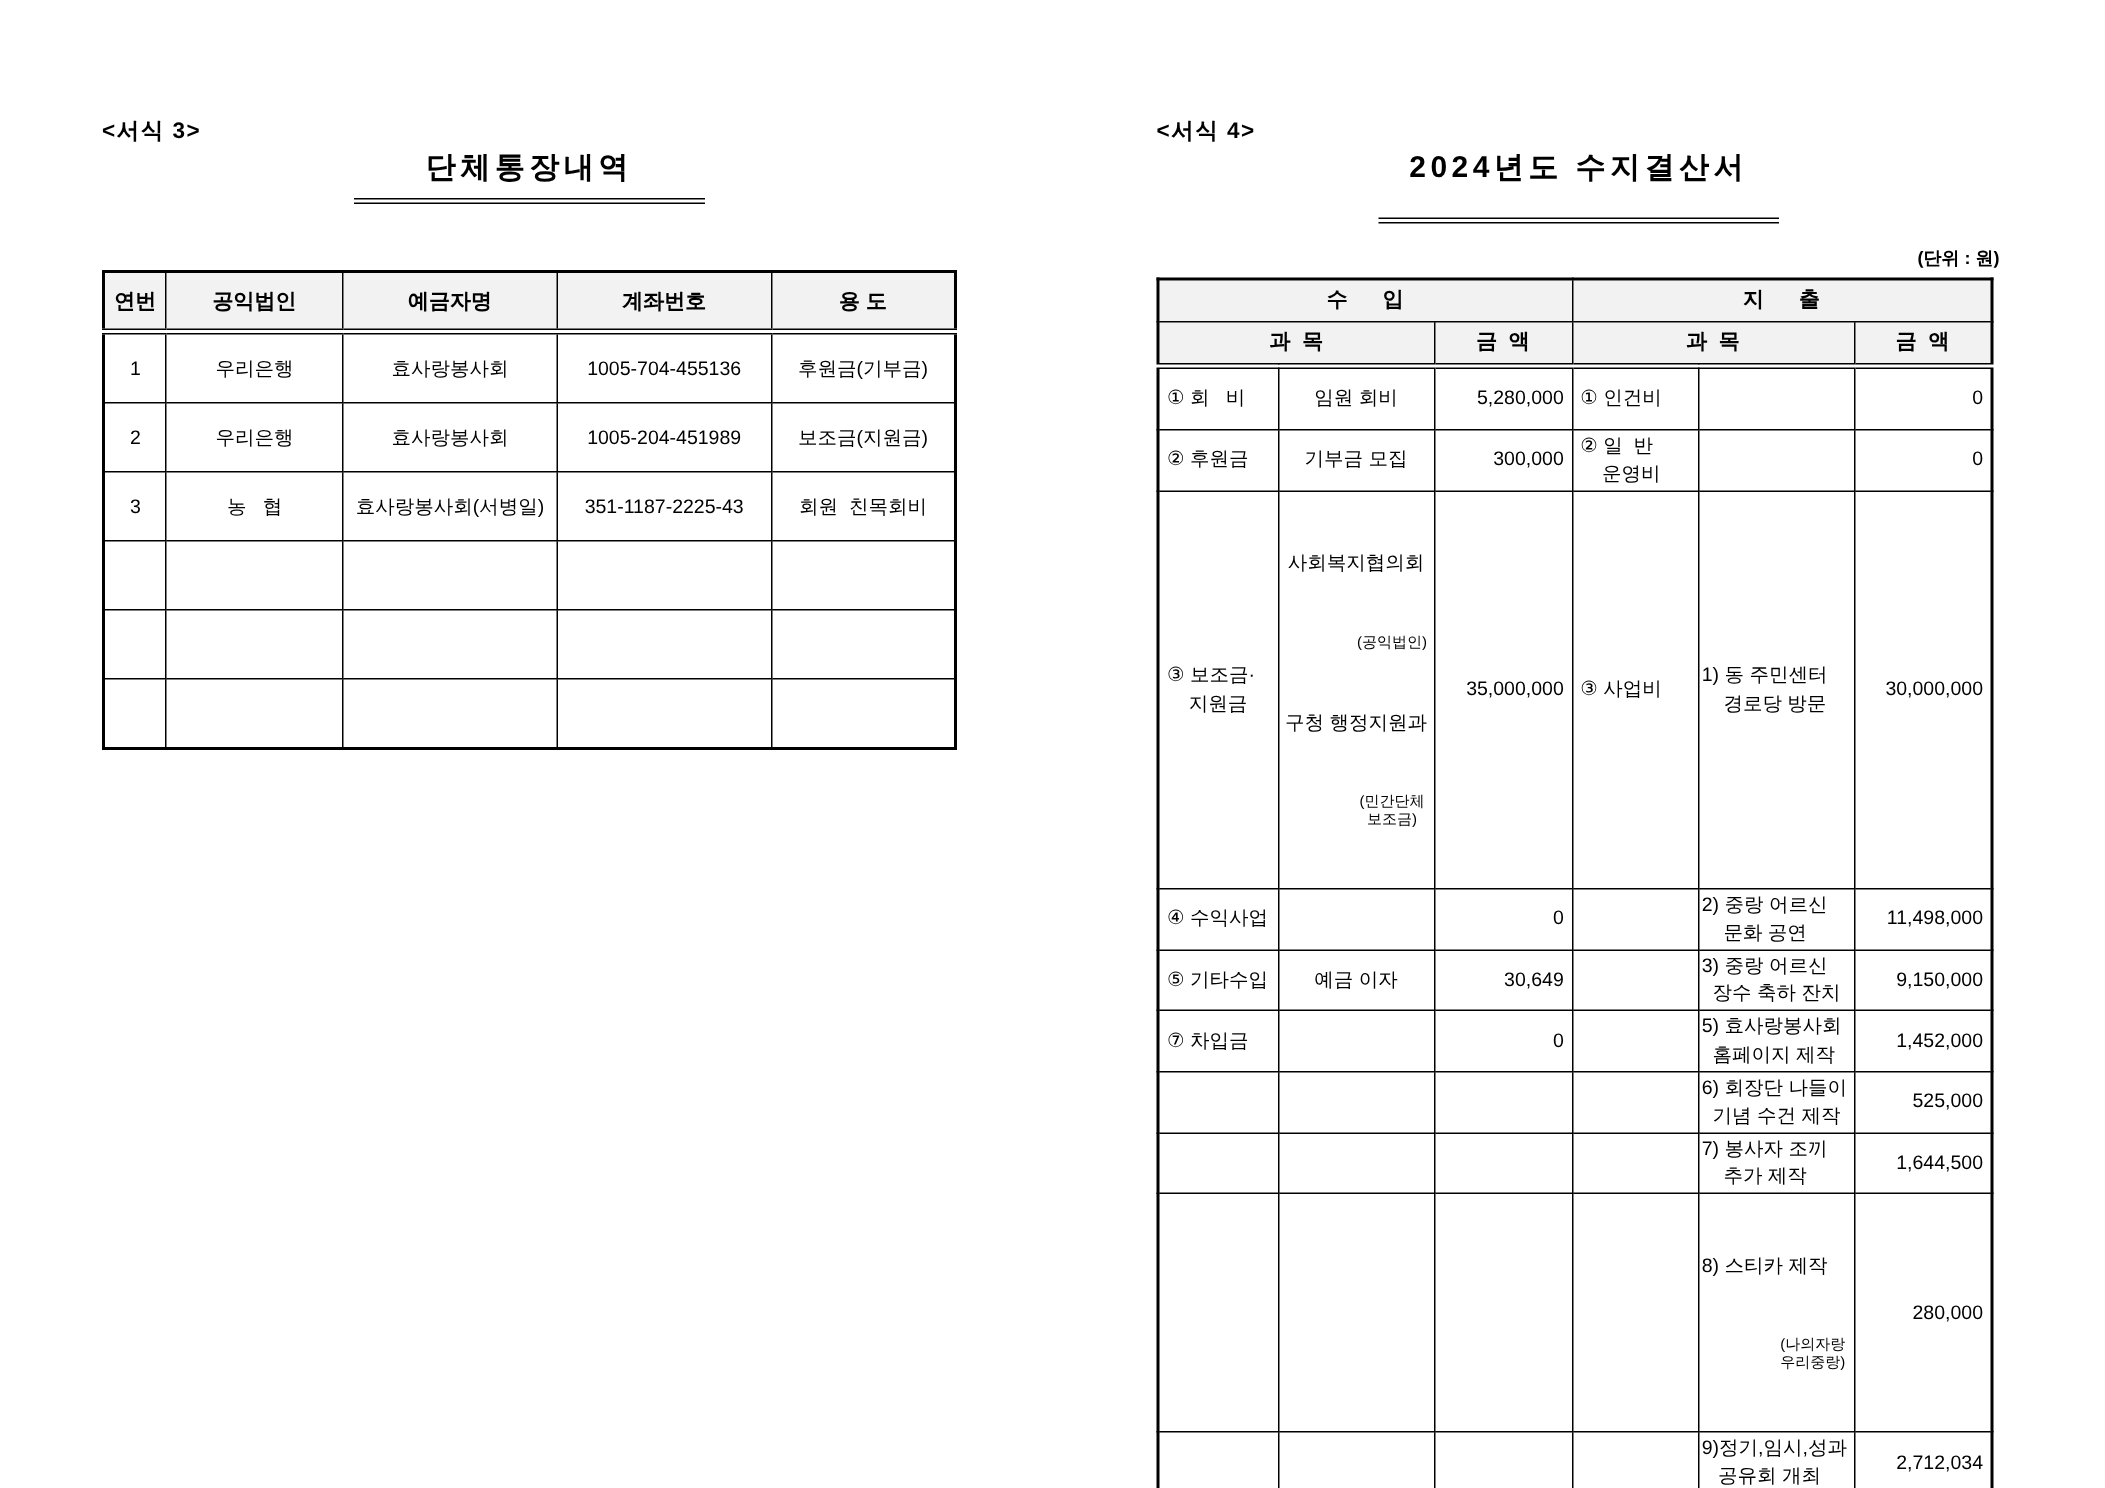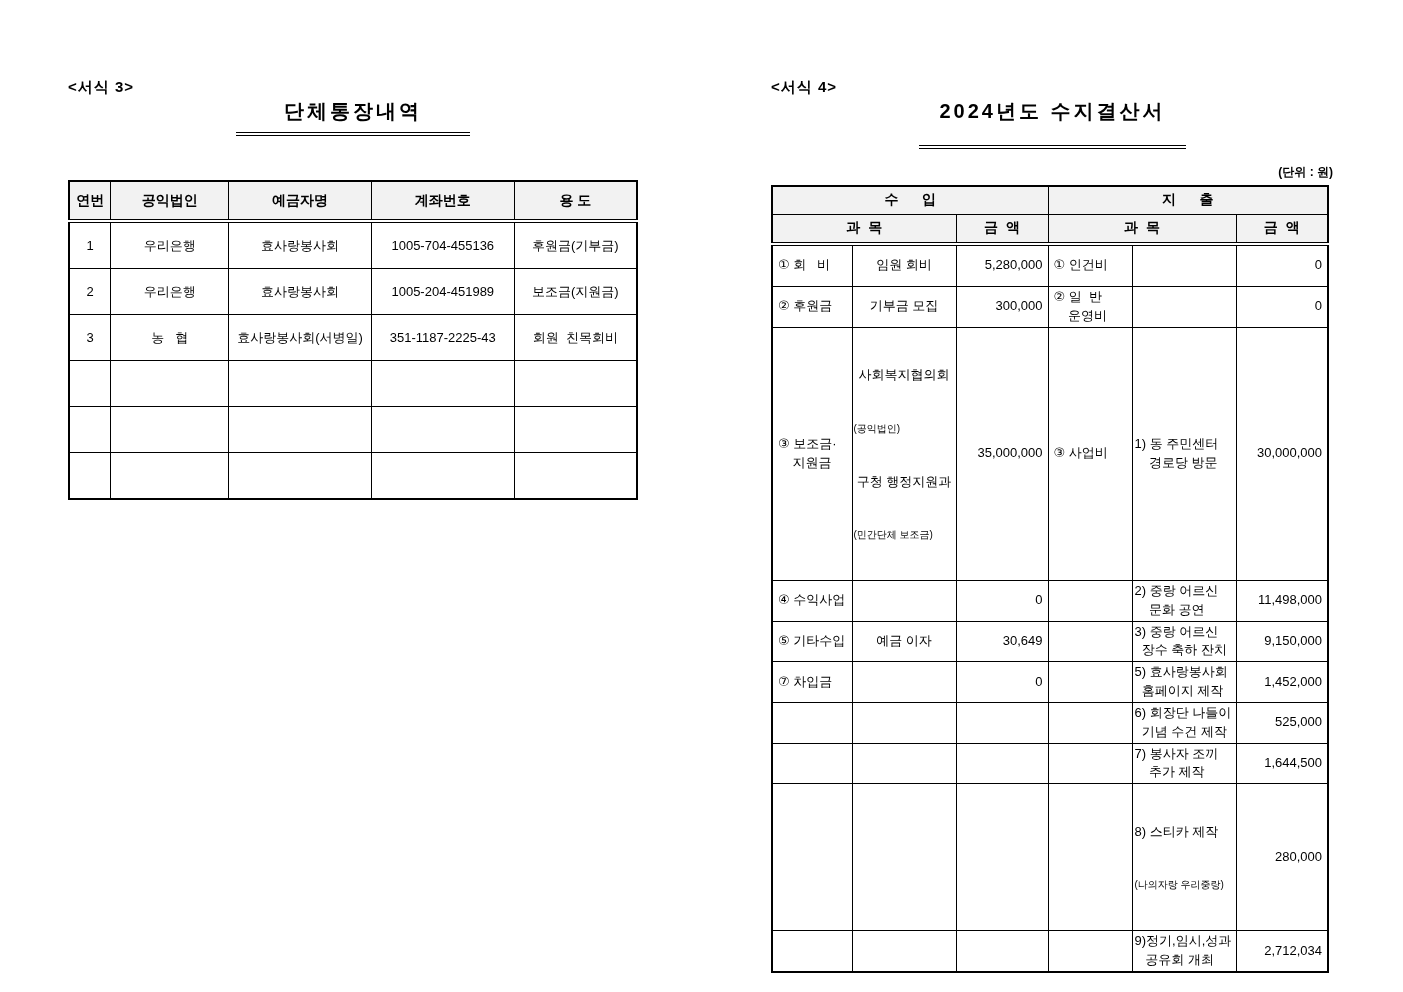--- a/index.html
+++ b/index.html
@@ -26,21 +26,21 @@
   .bank-table th{height:35px;}
   .bank-table td{height:43px;text-align:center;font-size:13px;white-space:pre;}
 
   .fin-table td{font-size:13px;line-height:1.45;}
   .fin-table .h1{height:28px;}
   .fin-table .h2 th{height:25px;}
   td.cat{text-align:left;padding-left:5px;white-space:pre-wrap;margin-left:48px;}
   td.desc{text-align:center;white-space:pre-wrap;}
   td.desc.al{text-align:left;padding-left:2px;}
   td.amt{text-align:right;padding-right:5px;}
-  .note{font-size:10px;text-align:left;line-height:1.2;}
+  .note{font-size:10px;text-align:center;line-height:1.2;padding-left:48px;}
   .tight{line-height:1.12;}
 </style>
 </head>
 <body>
 
 <div class="page">
 
   <div class="panel panel-left">
     <div class="form-label">&lt;서식 3&gt;</div>
     <div class="title-wrap">

